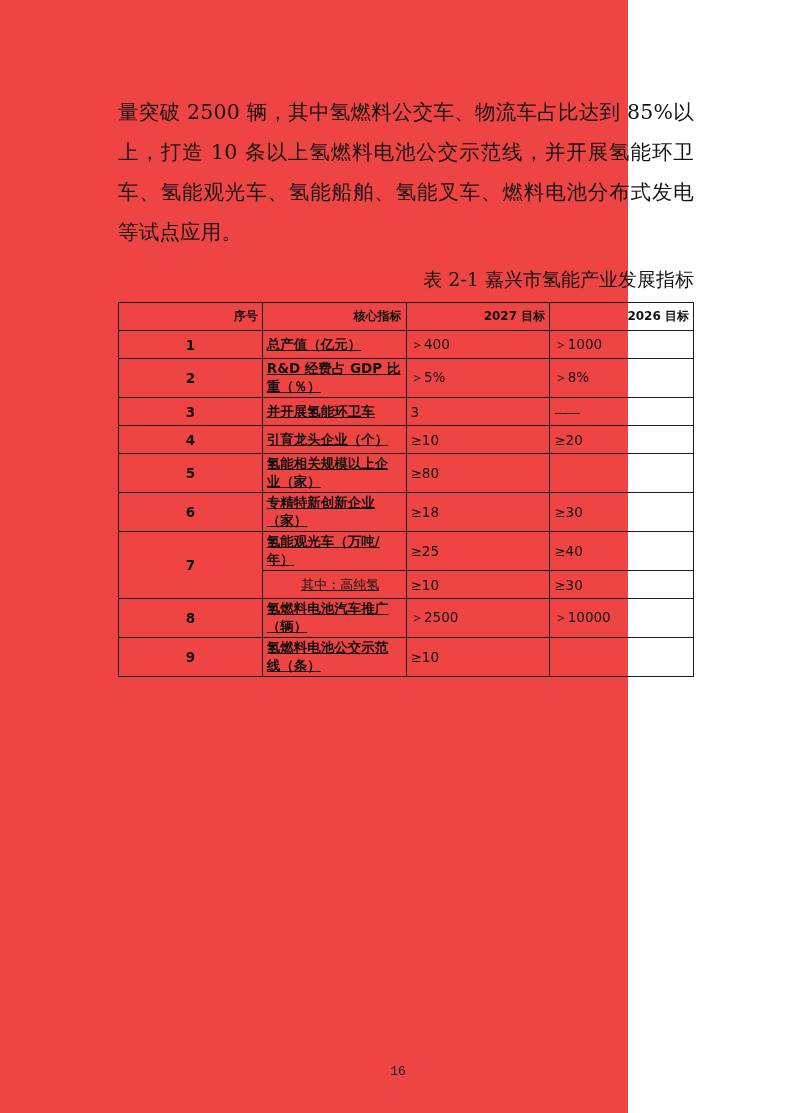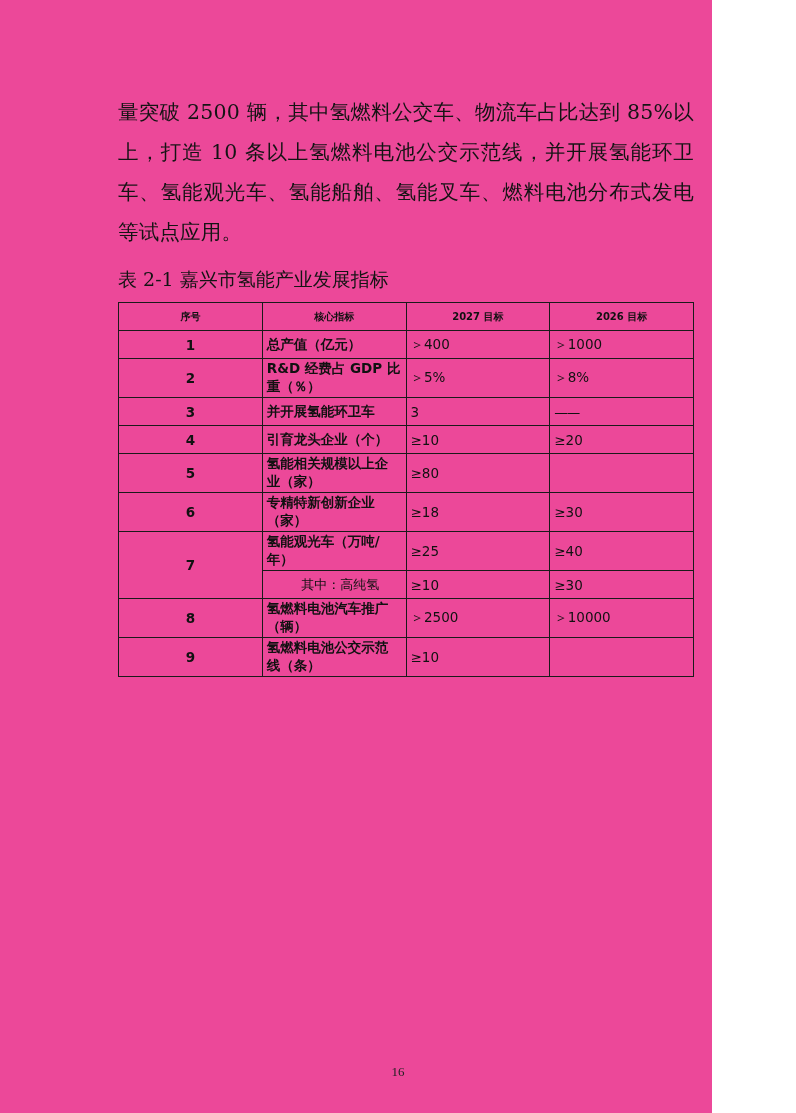--- a/index.html
+++ b/index.html
@@ -12,23 +12,23 @@
     height: 1113px;
     position: relative;
     font-family: "DejaVu Serif", "Liberation Serif", serif;
     color: #111111;
     overflow: hidden;
   }
   .page {
     position: absolute;
     left: 0;
     top: 0;
-    width: 712px;
+    width: 628px;
     height: 1113px;
-    background: #ec4899;
+    background: #ef4444;
   }
   .content {
     position: absolute;
     left: 118px;
     top: 92px;
     width: 576px;
   }
   p.para {
     margin: 0 0 0 0;
     font-size: 20.5px;
@@ -41,58 +41,58 @@
   p.para.indent {
     text-indent: 2em;
   }
   .para-gap { height: 2px; }
 
   .tbl-caption {
     margin-top: 10px;
     margin-bottom: 8px;
     font-size: 19px;
     line-height: 30px;
-    text-align: left;
+    text-align: right;
     color: #141414;
     font-family: "DejaVu Serif", "Liberation Serif", serif;
   }
 
   table.metrics {
     border-collapse: collapse;
     width: 576px;
     font-family: "DejaVu Sans", "Liberation Sans", sans-serif;
     table-layout: fixed;
   }
   table.metrics td, table.metrics th {
     border: 1px solid #1a1a1a;
     font-size: 13.5px;
     color: #111111;
     height: 25px;
     padding: 1px 4px;
   }
   table.metrics th {
     font-weight: bold;
-    text-align: center;
-    font-size: 10px;
+    text-align: right;
+    font-size: 12px;
   }
   td.c-idx { text-align: center; width: 52px; font-weight: bold; font-size: 13.5px; }
-  td.c-name { text-align: left; padding-left: 8px; font-weight: bold; }
+  td.c-name { text-align: left; padding-left: 8px; font-weight: bold; text-decoration: underline; }
   td.c-name.sub { font-weight: normal; text-align: center; padding-left: 16px; font-size: 13px; }
   td.c-val { text-align: left; width: 130px; }
   .dash { letter-spacing: -1px; }
 
   .page-number {
     position: absolute;
     left: 0;
     top: 1064px;
     width: 796px;
     text-align: center;
     font-size: 13px;
     color: #222;
-    font-family: Liberation Serif, serif;
+    font-family: Liberation Mono, monospace;
   }
 </style>
 </head>
 <body>
 
 <div class="page">
   <div class="content">
 
     <p class="para">量突破 2500 辆，其中氢燃料公交车、物流车占比达到 85%以上，打造 10 条以上氢燃料电池公交示范线，并开展氢能环卫车、氢能观光车、氢能船舶、氢能叉车、燃料电池分布式发电等试点应用。</p>
     <div class="para-gap"></div>

